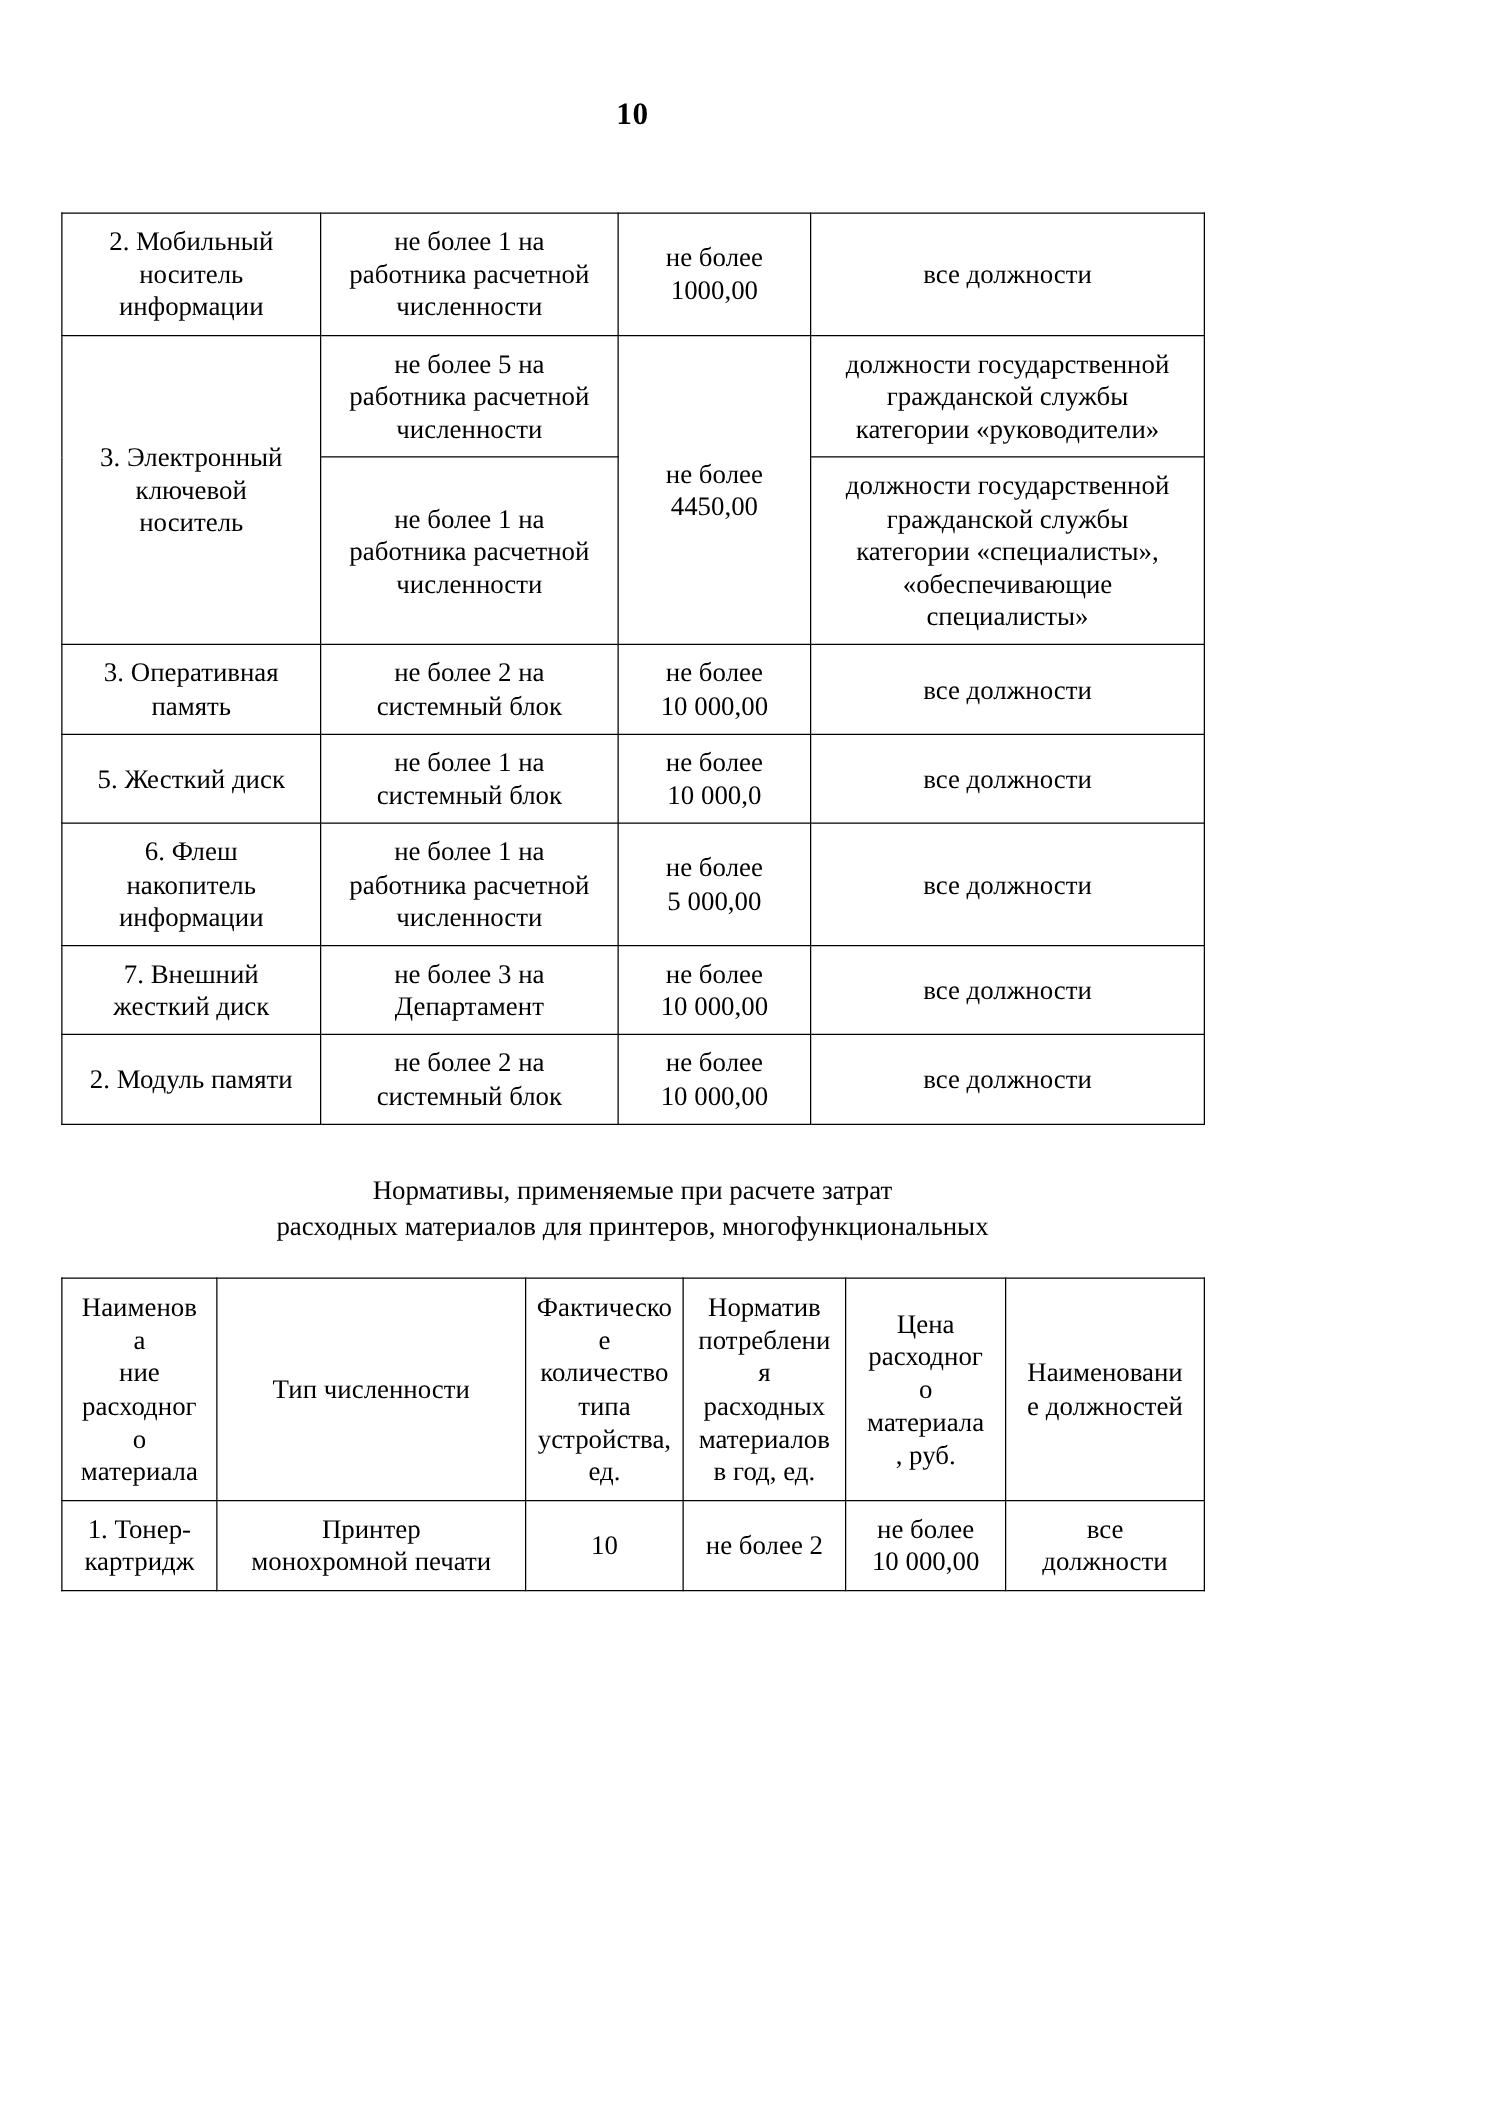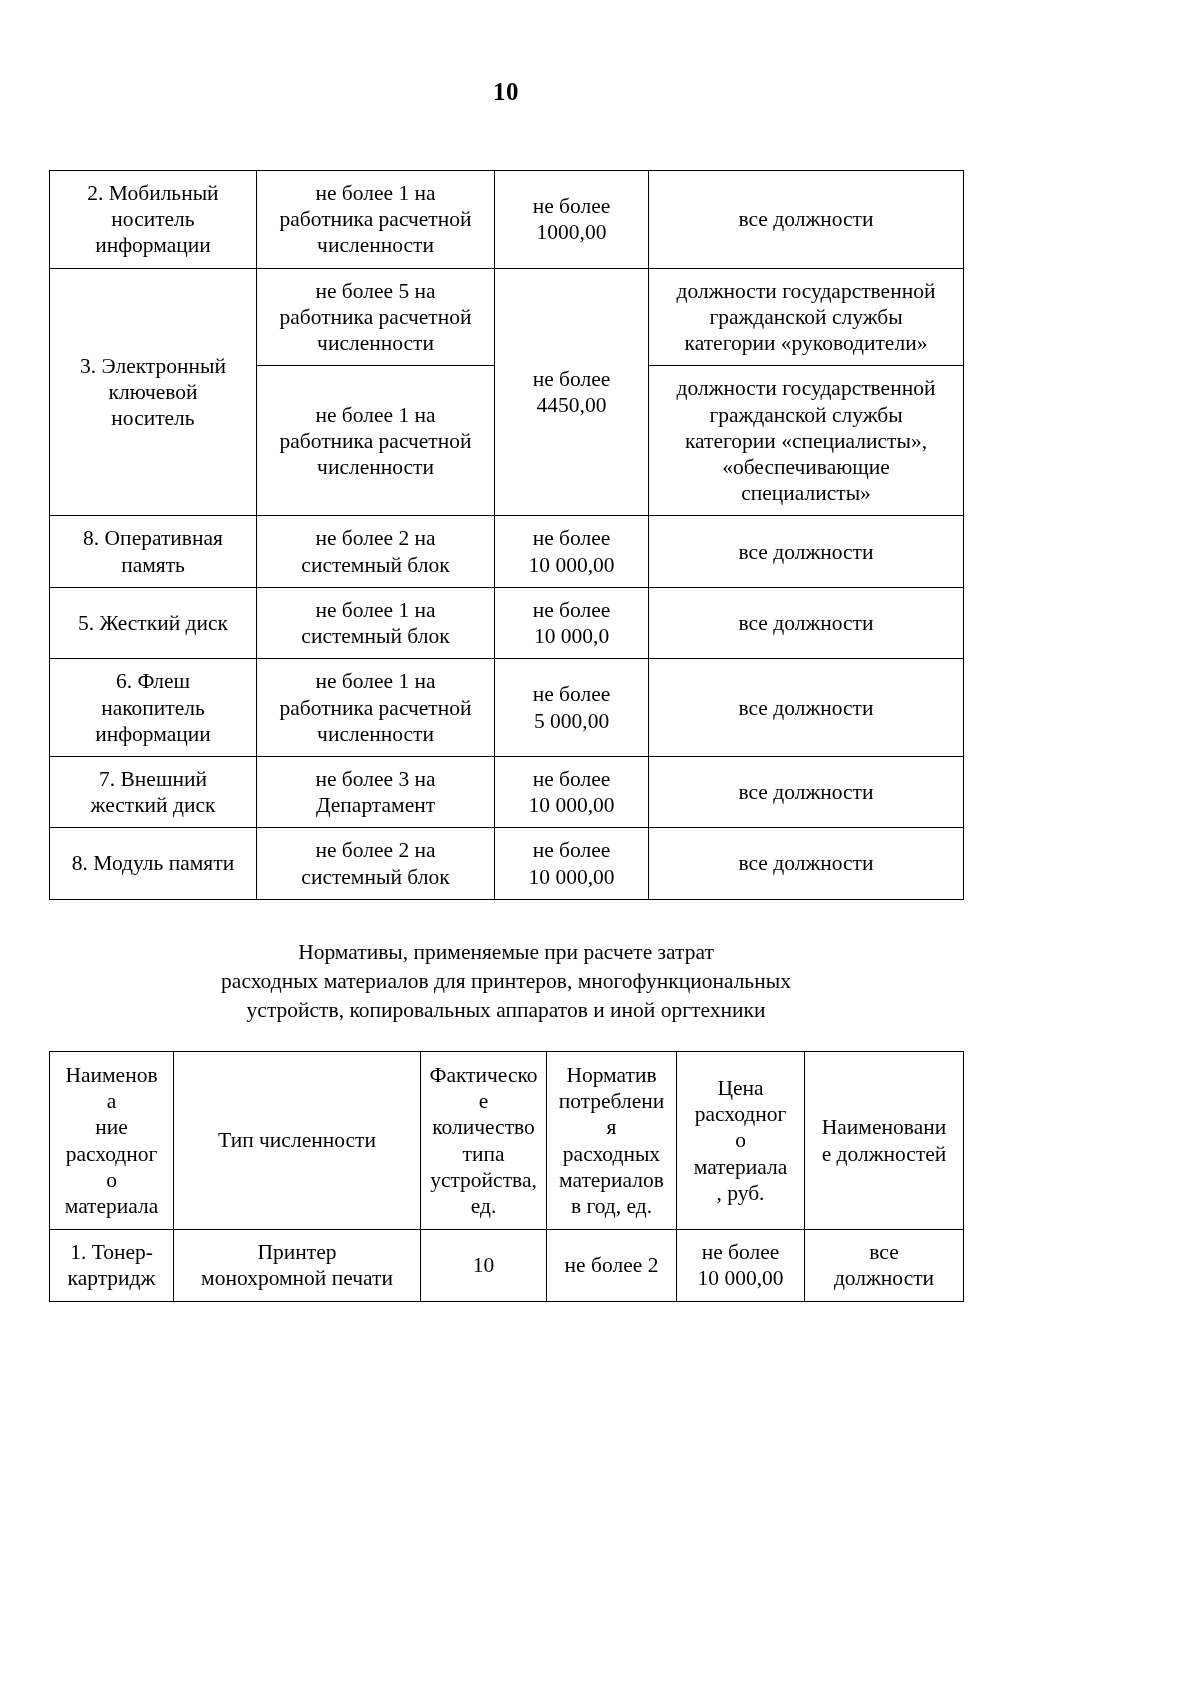--- a/index.html
+++ b/index.html
@@ -128,21 +128,21 @@
           <td class="nowrap-cell">не более 1 на
 работника расчетной
 численности</td>
           <td class="nowrap-cell">должности государственной
 гражданской службы
 категории «специалисты»,
 «обеспечивающие
 специалисты»</td>
         </tr>
         <tr>
-          <td class="nowrap-cell">8. Оперативная
+          <td class="nowrap-cell">3. Оперативная
 память</td>
           <td class="nowrap-cell">не более 2 на
 системный блок</td>
           <td class="nowrap-cell">не более
 10 000,00</td>
           <td class="nowrap-cell">все должности</td>
         </tr>
         <tr>
           <td class="nowrap-cell">5. Жесткий диск</td>
           <td class="nowrap-cell">не более 1 на
@@ -165,36 +165,35 @@
         <tr>
           <td class="nowrap-cell">7. Внешний
 жесткий диск</td>
           <td class="nowrap-cell">не более 3 на
 Департамент</td>
           <td class="nowrap-cell">не более
 10 000,00</td>
           <td class="nowrap-cell">все должности</td>
         </tr>
         <tr>
-          <td class="nowrap-cell">8. Модуль памяти</td>
+          <td class="nowrap-cell">2. Модуль памяти</td>
           <td class="nowrap-cell">не более 2 на
 системный блок</td>
           <td class="nowrap-cell">не более
 10 000,00</td>
           <td class="nowrap-cell">все должности</td>
         </tr>
       </tbody>
     </table>
   </div>
 
 
   <div class="caption-block">
     <span class="caption-line">Нормативы, применяемые при расчете затрат</span>
     <span class="caption-line">расходных материалов для принтеров, многофункциональных</span>
-    <span class="caption-line">устройств, копировальных аппаратов и иной оргтехники</span>
   </div>
 
   <div class="table-wrap t2">
     <table class="doc-table">
       <colgroup>
         <col style="width:124px">
         <col style="width:247px">
         <col style="width:126px">
         <col style="width:130px">
         <col style="width:128px">

